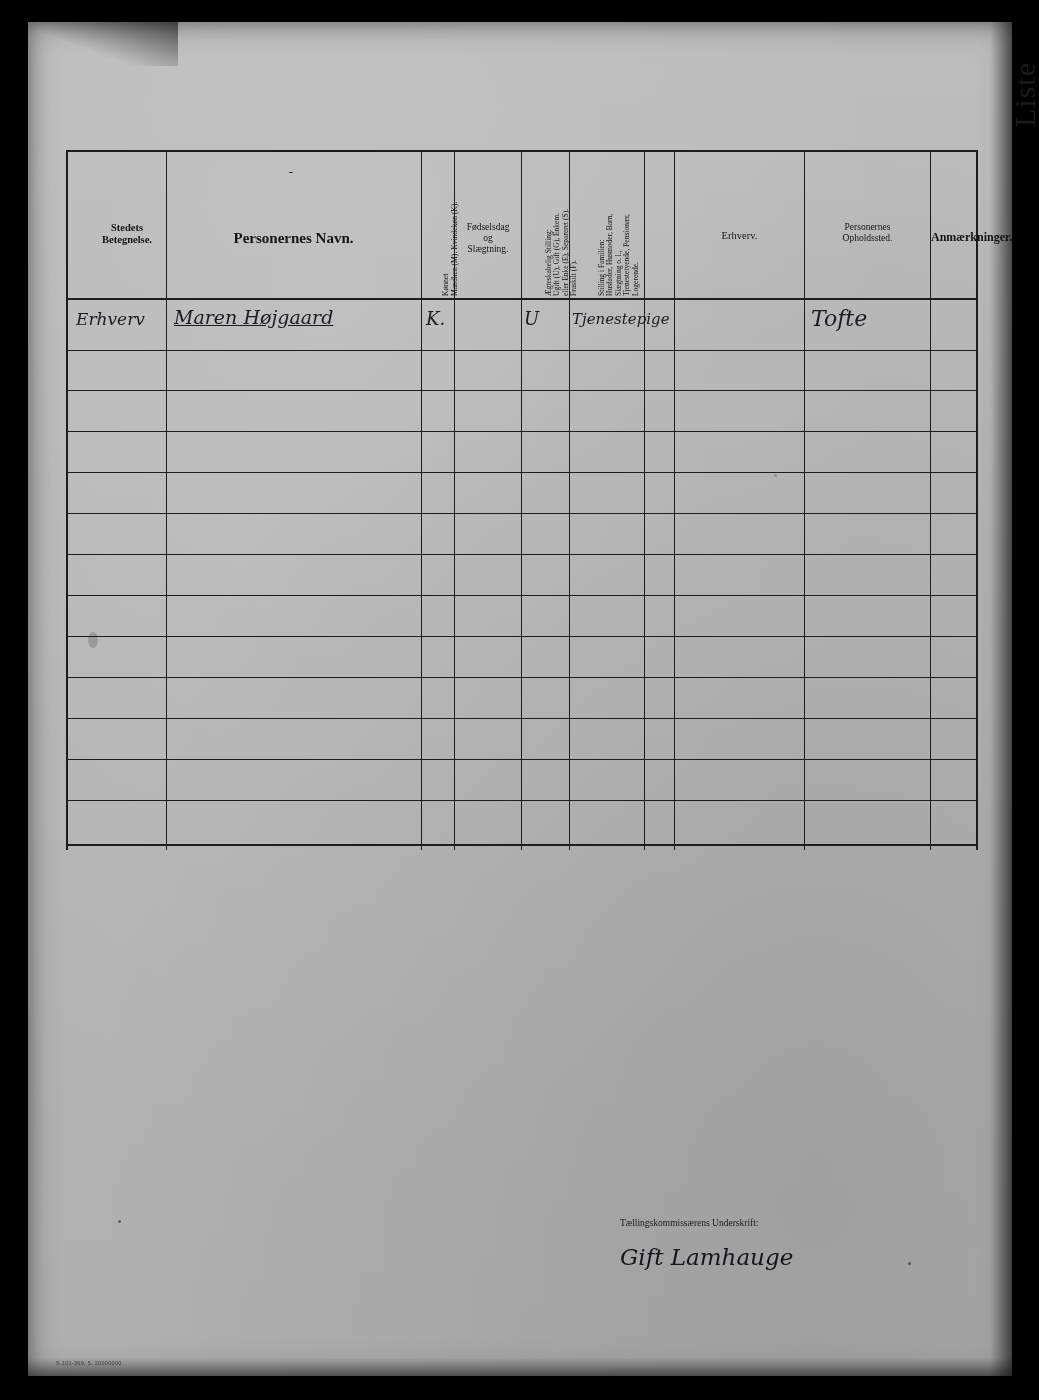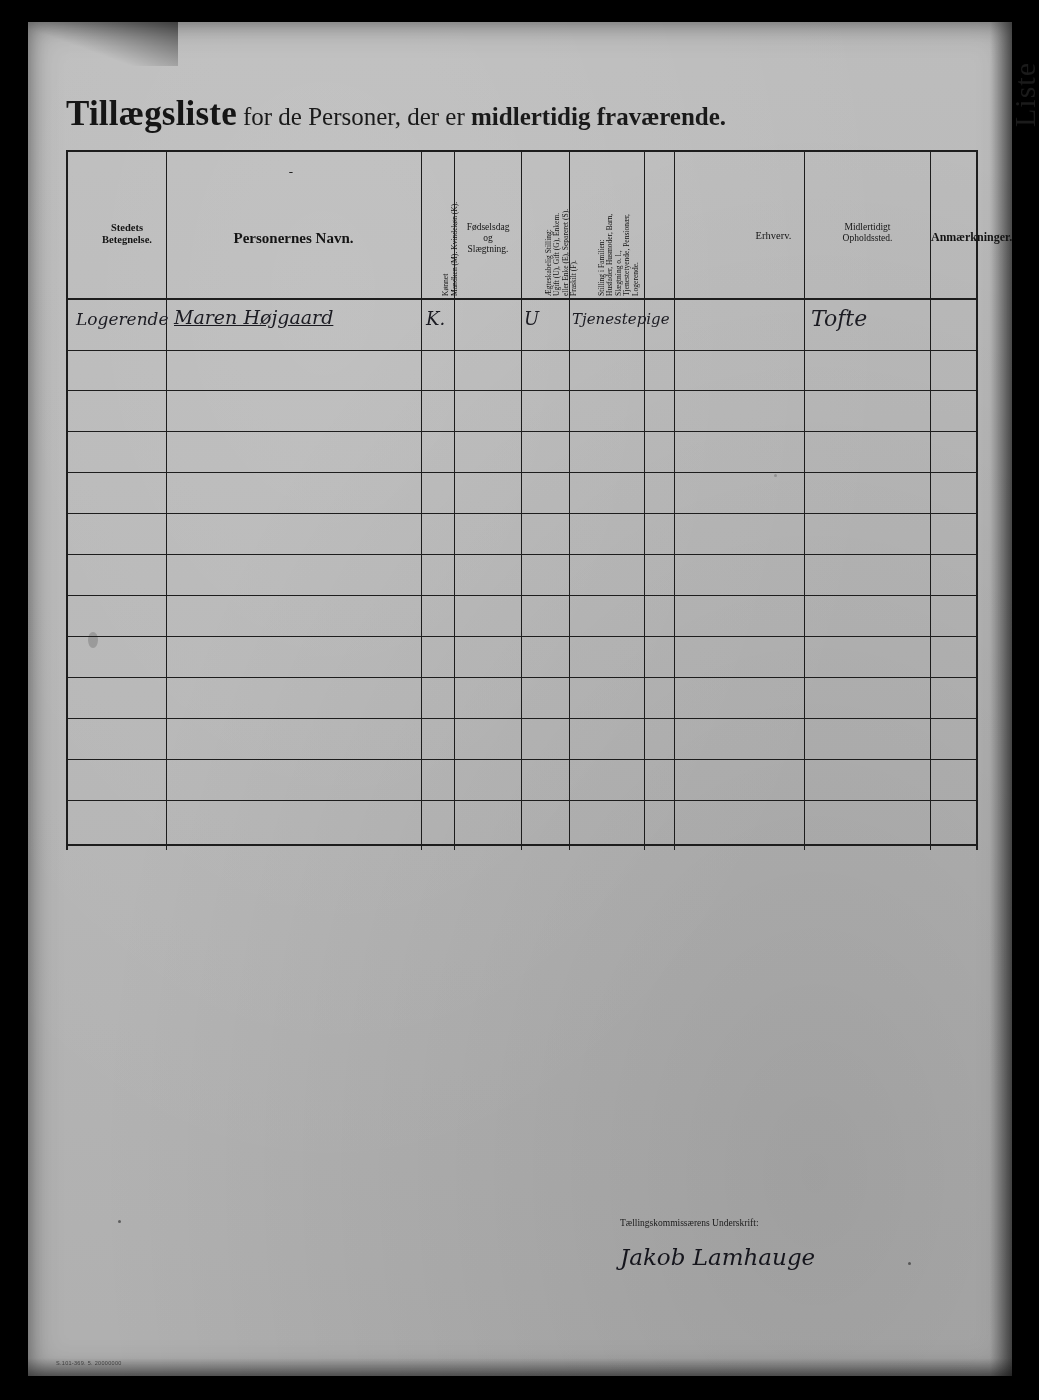--- a/index.html
+++ b/index.html
@@ -187,23 +187,20 @@
 
 <div id="page">
   <div id="sheet">
 
     <div class="corner-artifact"></div>
     <div class="edge-artifact-right"></div>
     <div class="edge-artifact-bottom"></div>
 
     <div class="side-mark">Liste</div>
 
-    <div class="title-row">
-      <span class="title-main">Tillægsliste</span><span class="title-rest"><span>for de Personer, der er </span><b>midlertidig fraværende.</b></span>
-    </div>
 
     <div id="table">
 
       <div class="tline h thick" style="top:0px;"></div>
       <div class="tline h thick" style="top:148px;"></div>
       <div class="tline h" style="top:200px;"></div>
       <div class="tline h" style="top:240px;"></div>
       <div class="tline h" style="top:281px;"></div>
       <div class="tline h" style="top:322px;"></div>
       <div class="tline h" style="top:363px;"></div>
@@ -256,39 +253,39 @@
       </div>
 
       <div class="hdr-vert" style="left:532px; top:146px;">
         <span>Stilling i Familien:</span><br>
         <span>Husfader, Husmoder, Barn,</span><br>
         <span>Slægtning o. l.,</span><br>
         <span>Tjenestetyende, Pensionær,</span><br>
         <span>Logerende.</span>
       </div>
 
-      <div class="hdr-cell" style="left:610px; top:80px; width:127px; font-size:10.5px;margin-left:34px;">Erhverv.</div>
+      <div class="hdr-cell" style="left:610px; top:80px; width:127px; font-size:10.5px;">Erhverv.</div>
 
       <div class="hdr-cell" style="left:740px; top:72px; width:123px; font-size:9.5px;">
-        <div>Midlertidigt</div>
+        <div>Personernes</div>
         <div>Opholdssted.</div>
       </div>
 
       <div class="hdr-cell bold" style="left:865px; top:80px; width:45px; font-size:12px;text-align:right;">Anmærkninger.</div>
 
-      <div class="hw" style="left:10px; top:159px; font-size:17px;">Logerende</div>
+      <div class="hw" style="left:10px; top:159px; font-size:17px;">Erhverv</div>
       <div class="hw" style="left:108px; top:156px; font-size:19px;text-decoration:underline;">Maren Højgaard</div>
       <div class="hw" style="left:360px; top:158px; font-size:18px;">K.</div>
       <div class="hw" style="left:458px; top:158px; font-size:18px;">U</div>
       <div class="hw" style="left:506px; top:160px; font-size:15px;">Tjenestepige</div>
       <div class="hw" style="left:745px; top:156px; font-size:22px;">Tofte</div>
     </div>
 
     <div class="sig-label">Tællingskommissærens Underskrift:</div>
-    <div class="sig-name">Jakob Lamhauge</div>
+    <div class="sig-name">Gift Lamhauge</div>
 
     <div class="print-code">S.101-369. 5. 20000000</div>
 
     <div class="speck" style="left:60px; top:610px; width:10px; height:16px; opacity:.35;"></div>
     <div class="speck" style="left:90px; top:1198px; width:3px; height:3px;"></div>
     <div class="speck" style="left:880px; top:1240px; width:3px; height:3px;"></div>
     <div class="speck" style="left:746px; top:452px; width:3px; height:3px; opacity:.4;"></div>
   </div>
 </div>
 

